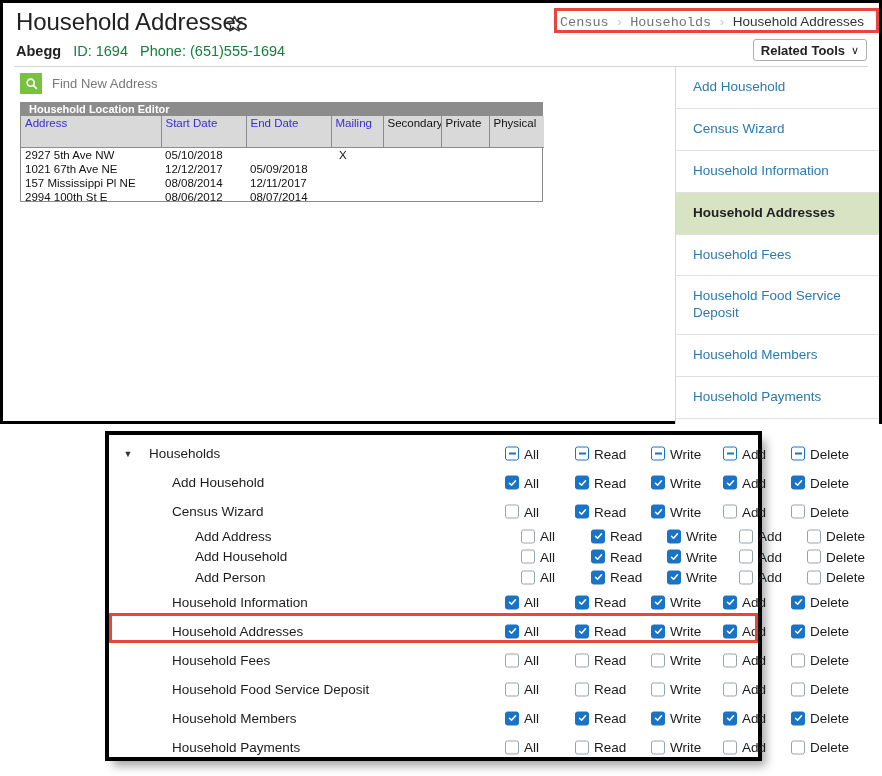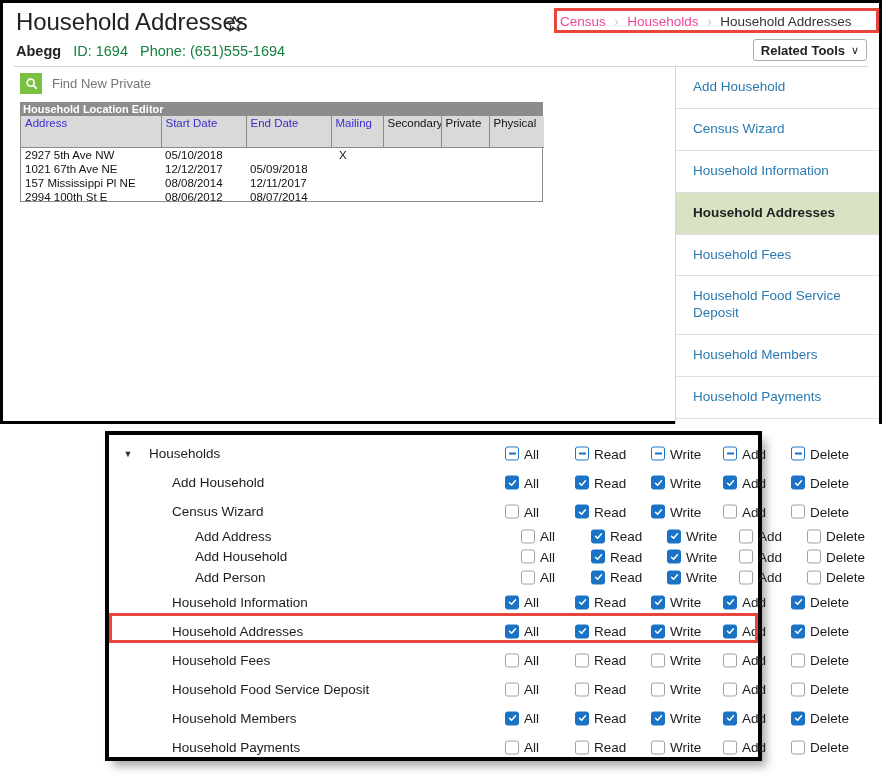--- a/index.html
+++ b/index.html
@@ -59,21 +59,21 @@
   .divider-v {
     position: absolute; left: 675px; top: 64px; width: 1px; height: 357px;
     background: #d6d6d6;
   }
 
   
   .breadcrumb {
     position: absolute; left: 560px; top: 11px;
     font-size: 13.5px; color: #333; white-space: nowrap;
   }
-  .breadcrumb a { color: #ec4899; text-decoration: none; }
+  .breadcrumb a { color: #737373; text-decoration: none; font-family: Liberation Mono, monospace; }
   .breadcrumb .sep { color: #b9c4cc; margin: 0 5px; font-size: 12px; }
   .breadcrumb .current { color: #333; }
   .hl-breadcrumb {
     position: absolute; left: 554px; top: 5px;
     width: 325px; height: 25px;
     border: 3px solid #e8463c;
     pointer-events: none;
   }
 
   
@@ -101,21 +101,21 @@
   .loc-table {
     position: absolute; left: 20px; top: 99px;
     width: 523px; height: 100px;
     border: 1px solid #8c8c8c;
     background: #ffffff;
     font-size: 11.5px;
   }
   .loc-caption {
     height: 13px; background: #8c8c8c; color: #ffffff;
     font-weight: bold; font-size: 11px;
-    padding: 0 0 0 2px; line-height: 13px;
+    padding: 0 0 0 8px; line-height: 13px;
     border-bottom: 1px solid #8c8c8c;
   }
   table.grid { border-collapse: collapse; width: 100%; table-layout: fixed; }
   table.grid th {
     background: #d9d9d9;
     border-right: 1px solid #8c8c8c;
     border-bottom: 1px solid #8c8c8c;
     font-weight: normal;
     font-size: 11.5px;
     text-align: left;
@@ -257,21 +257,21 @@
     <div class="divider-h"></div>
     <div class="divider-v"></div>
 
     <div class="search-row">
       <div class="search-btn">
         <svg width="13" height="13" viewBox="0 0 24 24" fill="none" stroke="#ffffff" stroke-width="3">
           <circle cx="10.5" cy="10.5" r="6.5"></circle>
           <line x1="15.5" y1="15.5" x2="21" y2="21" stroke-linecap="round"></line>
         </svg>
       </div>
-      <div class="search-label">Find New Private</div>
+      <div class="search-label">Find New Address</div>
     </div>
 
     <div class="loc-table">
       <div class="loc-caption">Household Location Editor</div>
       <table class="grid">
         <colgroup>
           <col style="width:140px">
             <col style="width:85px">
             <col style="width:85px">
           <col style="width:52px">

